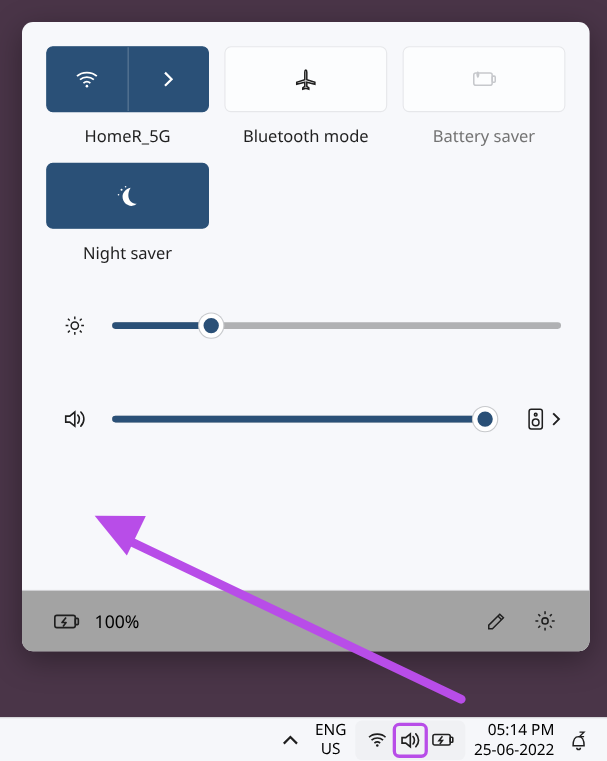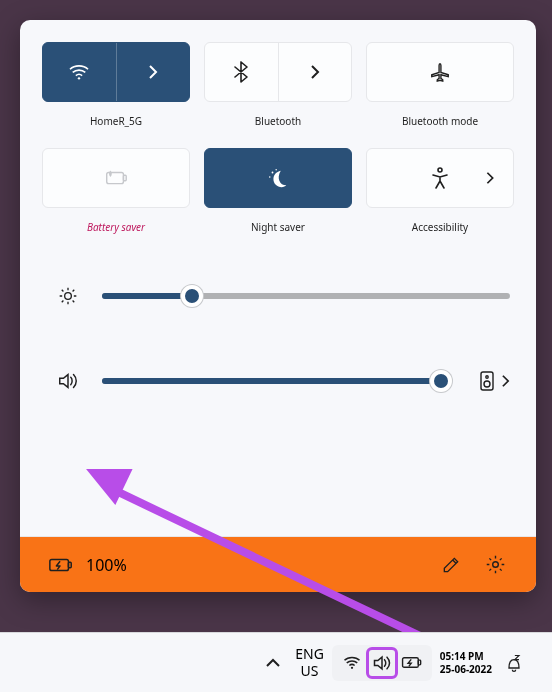--- a/index.html
+++ b/index.html
@@ -27,22 +27,22 @@
     background: #fcfdfe;
     border: 1px solid #e6e7ea;
     cursor: pointer;
   }
   .tile.split { justify-content: stretch; }
   .tile.split .half { flex: 1; display:flex; align-items:center; justify-content:center; height:100%; }
   .tile.split .half.left { border-right: 1px solid #e6e7ea; }
   .tile.on { background: #2a5077; border-color: #2a5077; color: #fff; }
   .tile.on.split .half.left { border-right-color: rgba(255,255,255,.25); }
   .tile.disabled { color: #b8bbc1; }
-  .tile-label { margin-top: 12px; font-size: 10px; color: #1f1f1f; min-height:20px; text-align:center; }
-  .tile-label.disabled { color: #be185d; font-style: italic; }
+  .tile-label { margin-top: 12px; font-size: 15px; color: #1f1f1f; min-height:20px; text-align:center; }
+  .tile-label.disabled { color: #737373; }
 
   .tile.with-chevron { justify-content: center; }
   .chev-inline { position:absolute; right:18px; display:flex; }
 
   .sliders { margin-top: 46px; padding: 0 4px 0 14px; }
   .slider-row { display:flex; align-items:center; gap: 22px; margin-bottom: 64px; }
   .slider-row:last-child { margin-bottom: 30px; }
   .slider-icon { width: 24px; color:#1f1f1f; display:flex; justify-content:center; }
   .slider-track {
     position: relative; flex: 1; height: 6px; border-radius: 3px;
@@ -57,37 +57,37 @@
   .slider-extra { display:flex; align-items:center; gap:6px; margin-left:6px; }
 
   .footer {
     margin-top: auto;
     height: 56px;
     border-top: 1px solid #e6e7ea;
     display:flex; align-items:center; gap:12px;
     padding: 0 4px 0 8px;
     margin-left:-22px; margin-right:-22px;
     padding-left:28px; padding-right:24px;
-    background:#f97316;
+    background:#a3a3a3;
     border-radius: 0 0 10px 10px;
   }
   .footer .spacer { flex:1; }
   .footer .pct { font-size:16px; }
 
   .taskbar {
-    position:absolute; left:0; right:0; bottom:0; height:60px;
+    position:absolute; left:0; right:0; bottom:0; height:40px;
     background:#f6f7fa; border-top:1px solid #d8d9dc;
     display:flex; align-items:center; justify-content:flex-end;
-    padding: 0 24px; gap: 8px;
+    padding: 0 12px; gap: 8px;
   }
   .lang { text-align:center; font-size:14px; line-height:1.15; }
   .tray { display:flex; align-items:center; gap:2px; background:#f0f1f4; padding:4px 6px; border-radius:6px; }
   .tray-icon { width:28px; height:28px; display:flex; align-items:center; justify-content:center; border-radius:4px; }
   .tray-icon.highlight { outline:3px solid #b84de8; outline-offset:-1px; }
-  .clock { font-size:10px; line-height:1.25;font-weight:bold; }
+  .clock { text-align:right; font-size:14px; line-height:1.25; }
 
   
   .arrow-wrap { position:absolute; pointer-events:none; }
   .arrow-line {
     position:absolute; width:340px; height:8px; background:#b84de8;
     transform-origin: left center;
     left:116px; top:487px;
     transform: rotate(25.5deg);
     border-radius:4px;
   }
@@ -120,35 +120,20 @@
         </div>
         <div class="half">
           <svg width="12" height="16" viewBox="0 0 10 16" fill="none" stroke="currentColor" stroke-width="2">
               <path d="M2 2 L8 8 L2 14"></path>
             </svg>
         </div>
       </div>
       <div class="tile-label">HomeR_5G</div>
     </div>
 
-    <div class="tile-wrap">
-      <div class="tile split">
-        <div class="half left">
-          <svg width="14" height="22" viewBox="0 0 14 22" fill="none" stroke="#1f1f1f" stroke-width="1.6" stroke-linejoin="round" stroke-linecap="round">
-            <path d="M7 1 L7 21 L13 16 L1 6 M7 1 L13 6 L1 16"></path>
-          </svg>
-        </div>
-        <div class="half">
-          <svg width="12" height="16" viewBox="0 0 10 16" fill="none" stroke="#1f1f1f" stroke-width="2">
-              <path d="M2 2 L8 8 L2 14"></path>
-            </svg>
-        </div>
-      </div>
-      <div class="tile-label">Bluetooth</div>
-    </div>
 
     <div class="tile-wrap">
       <div class="tile">
         <svg width="22" height="22" viewBox="0 0 24 24" fill="none" stroke="#1f1f1f" stroke-width="1.5">
           <path d="M21 15 L13 12.5 L13 5 C13 3.5 12.5 3 12 3 C11.5 3 11 3.5 11 5 L11 12.5 L3 15 L3 17 L11 15 L11 19 L9 20.5 L9 22 L12 21 L15 22 L15 20.5 L13 19 L13 15 L21 17 Z"></path>
         </svg>
       </div>
       <div class="tile-label">Bluetooth mode</div>
     </div>
 
@@ -168,34 +153,20 @@
         <svg width="22" height="22" viewBox="0 0 24 24" fill="currentColor">
           <path d="M15 4 C10 5 7 9 7 13 C7 18 11 22 16 22 C18 22 20 21 21 20 C14 20 10 12 15 4 Z"></path>
           <circle cx="6" cy="6" r="1"></circle>
             <circle cx="10" cy="3" r=".8"></circle>
             <circle cx="3" cy="11" r=".8"></circle>
         </svg>
       </div>
       <div class="tile-label">Night saver</div>
     </div>
 
-    <div class="tile-wrap">
-      <div class="tile with-chevron">
-        <svg width="20" height="22" viewBox="0 0 20 22" fill="none" stroke="#1f1f1f" stroke-width="1.6" stroke-linecap="round">
-          <circle cx="10" cy="3" r="2"></circle>
-            <path d="M3 8 L10 10 L17 8 M10 10 L10 14 M10 14 L6 21 M10 14 L14 21"></path>
-        </svg>
-        <span class="chev-inline">
-          <svg width="10" height="14" viewBox="0 0 10 16" fill="none" stroke="#1f1f1f" stroke-width="2">
-              <path d="M2 2 L8 8 L2 14"></path>
-            </svg>
-        </span>
-      </div>
-      <div class="tile-label">Accessibility</div>
-    </div>
 
   </div>
 
   <div class="sliders">
     <div class="slider-row">
       <span class="slider-icon">
         <svg width="20" height="20" viewBox="0 0 24 24" fill="none" stroke="#1f1f1f" stroke-width="1.6">
           <circle cx="12" cy="12" r="4"></circle>
             <path d="M12 2v3M12 19v3M2 12h3M19 12h3M4.5 4.5l2 2M17.5 17.5l2 2M4.5 19.5l2-2M17.5 6.5l2-2"></path>
         </svg>

